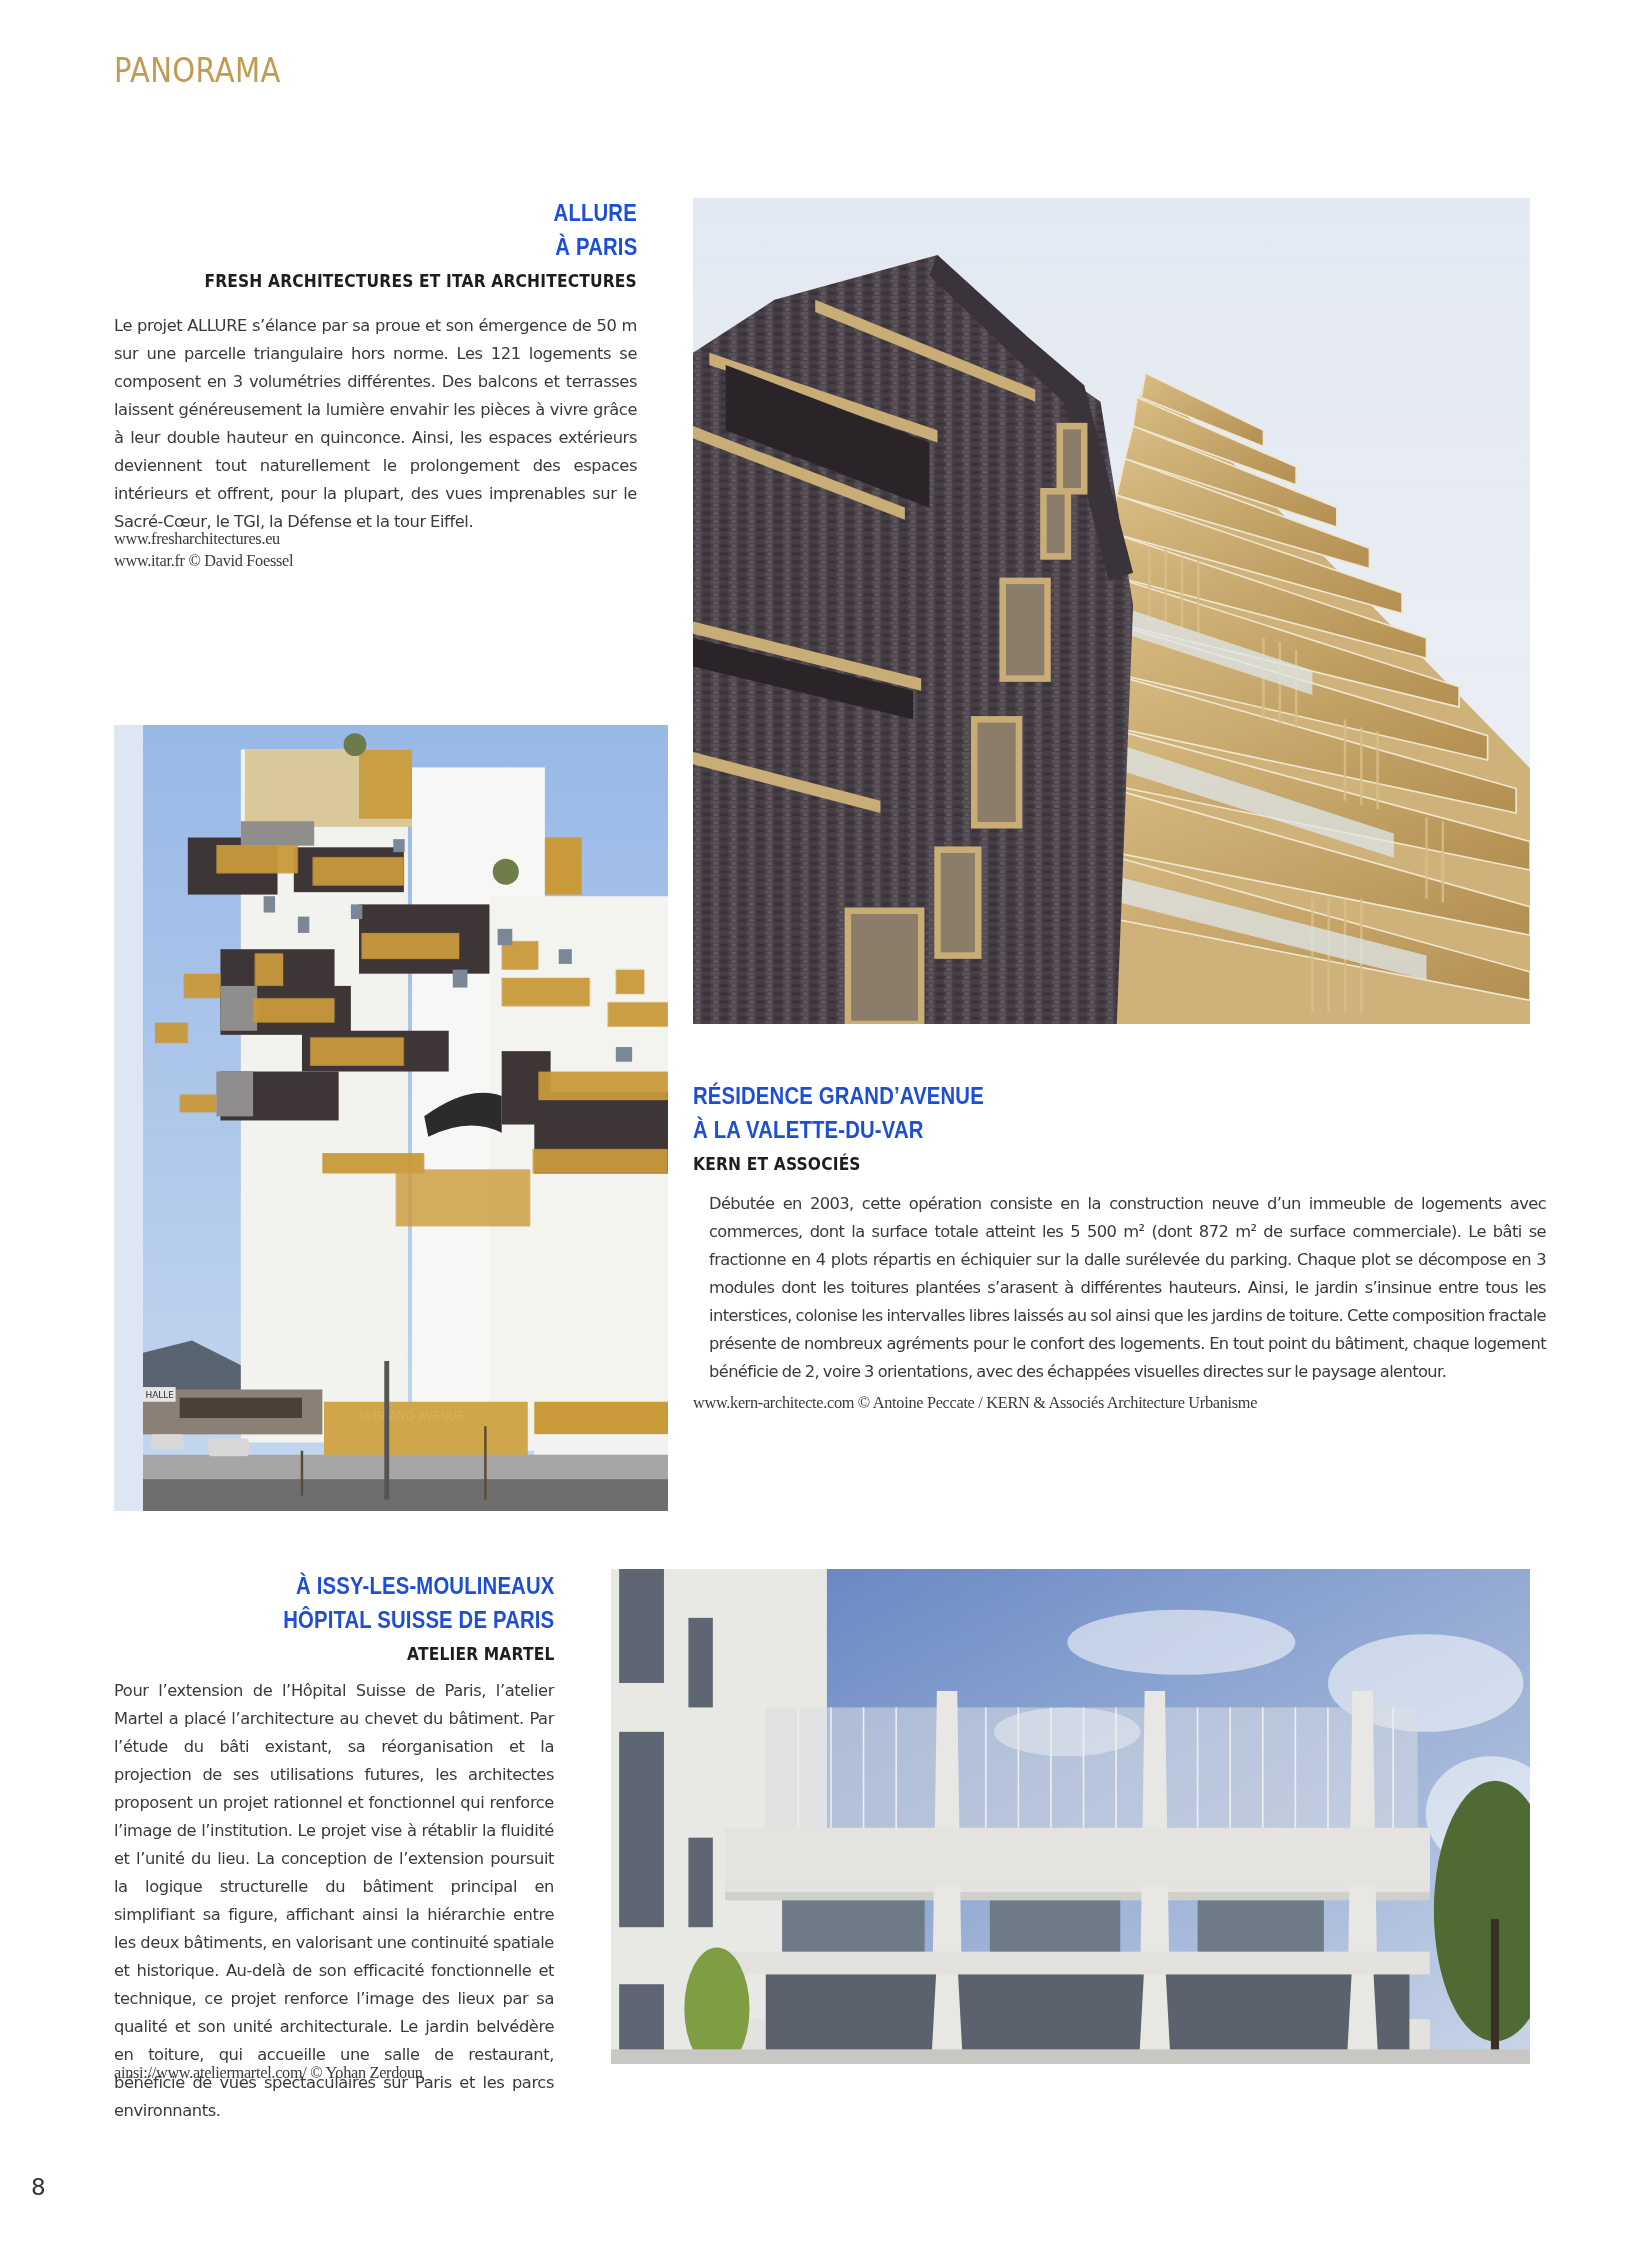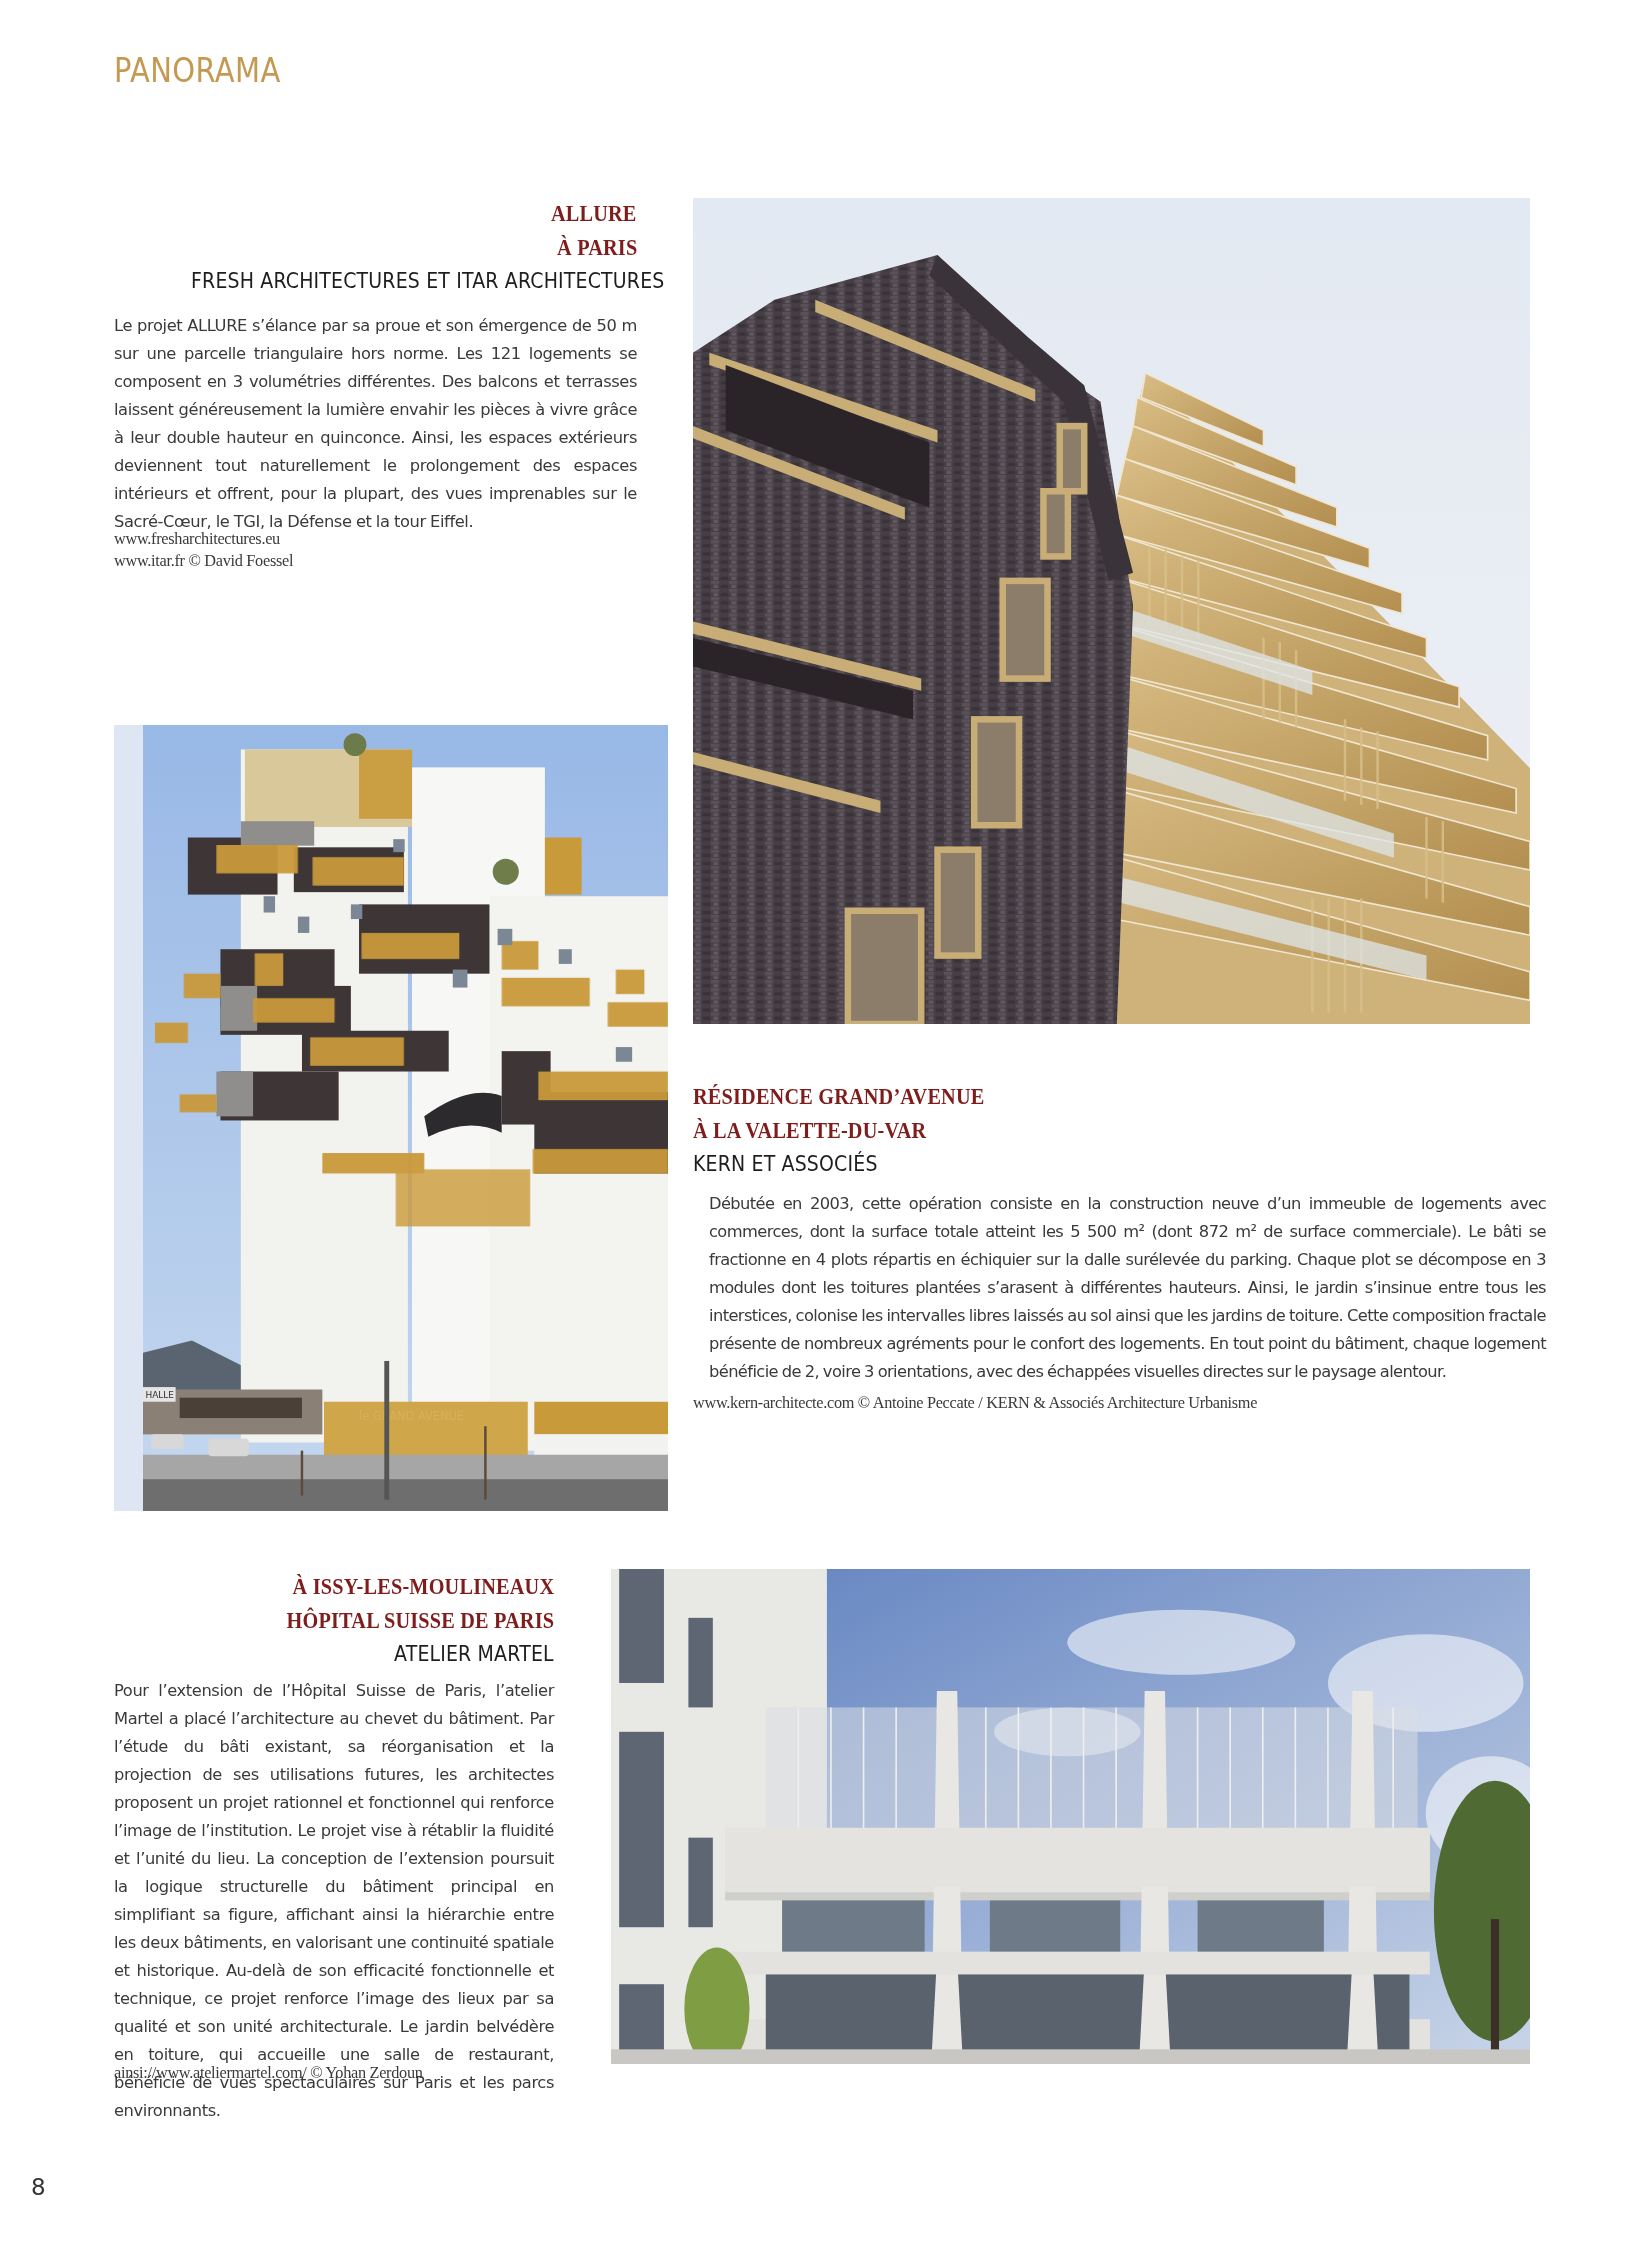--- a/index.html
+++ b/index.html
@@ -1,24 +1,24 @@
 <!DOCTYPE html>
 <html style="font-size:13px"><head>
 <meta charset="utf-8">
 <style>
   html, body { margin: 0; padding: 0; background: #ffffff; }
   body { width: 1630px; height: 2261px; position: relative; overflow: hidden;
          font-family: "DejaVu Sans", sans-serif; color: #2a2a2a; }
   .abs { position: absolute; }
   .section-label { left: 114px; top: 51px; font-family: "DejaVu Sans", sans-serif; font-size: 33px;
                    letter-spacing: 0.4px; color: #C49A52; font-weight: normal; transform: scaleX(0.88); transform-origin: left top; }
-  .h-title { font-family: Liberation Serif, serif; font-weight: bold; font-size: 23.6px; color: #7f1d1d;
+  .h-title { font-family: Liberation Sans, sans-serif; font-weight: bold; font-size: 23.6px; color: #1d4ed8;
              line-height: 34px; white-space: nowrap; letter-spacing: 0.2px; }
-  .h-sub { font-family: "DejaVu Sans", sans-serif; font-size: 22px; color: #1e1e1e; line-height: 34px;
-           white-space: nowrap; letter-spacing: 0.2px; }
+  .h-sub { font-family: "DejaVu Sans", sans-serif; font-size: 18px; color: #1e1e1e; line-height: 34px;
+           white-space: nowrap; letter-spacing: 0.2px; font-weight: bold; }
   .cond { display: inline-block; transform: scaleX(0.86); }
   .right .cond { transform-origin: right center; }
   .left .cond { transform-origin: left center; }
   .right { text-align: right; }
   .body-text { font-family: "DejaVu Sans", sans-serif; font-size: 16.3px; line-height: 28px; color: #3a3a3a;
                text-align: justify; hyphens: manual; }
   .body-text.narrow { letter-spacing: -0.4px; word-spacing: -0.4px; }
   .body-text.wide { letter-spacing: -0.6px; word-spacing: -0.8px; margin-left: 16px; }
   .credits { font-family: Liberation Serif, serif; font-size: 16.3px; line-height: 22px; color: #3a3a3a; letter-spacing: -0.3px; }
   .photo { position: absolute; overflow: hidden; background: #dde6f2; }

